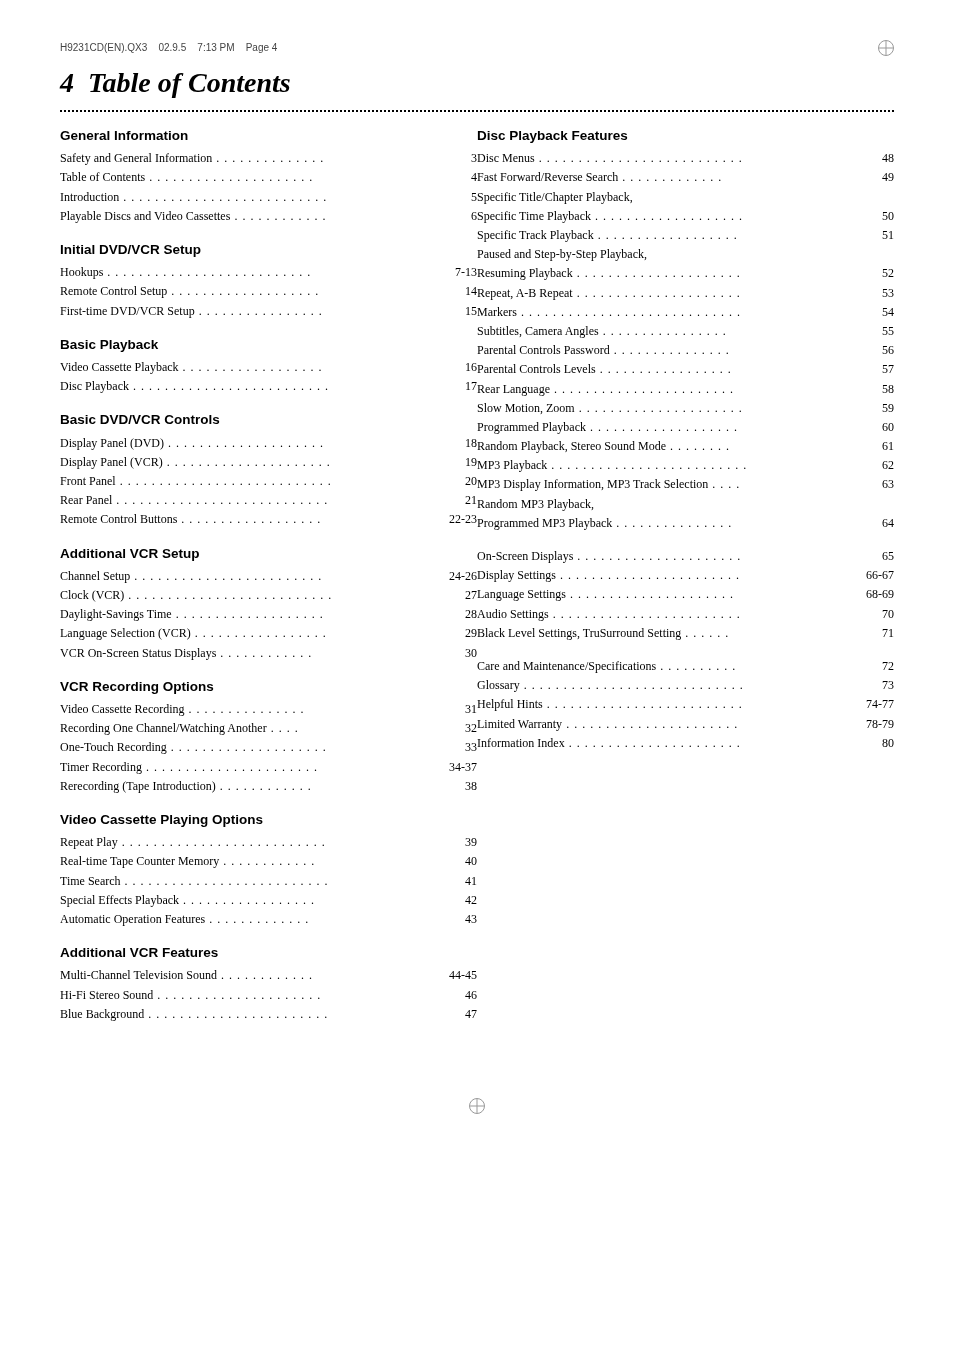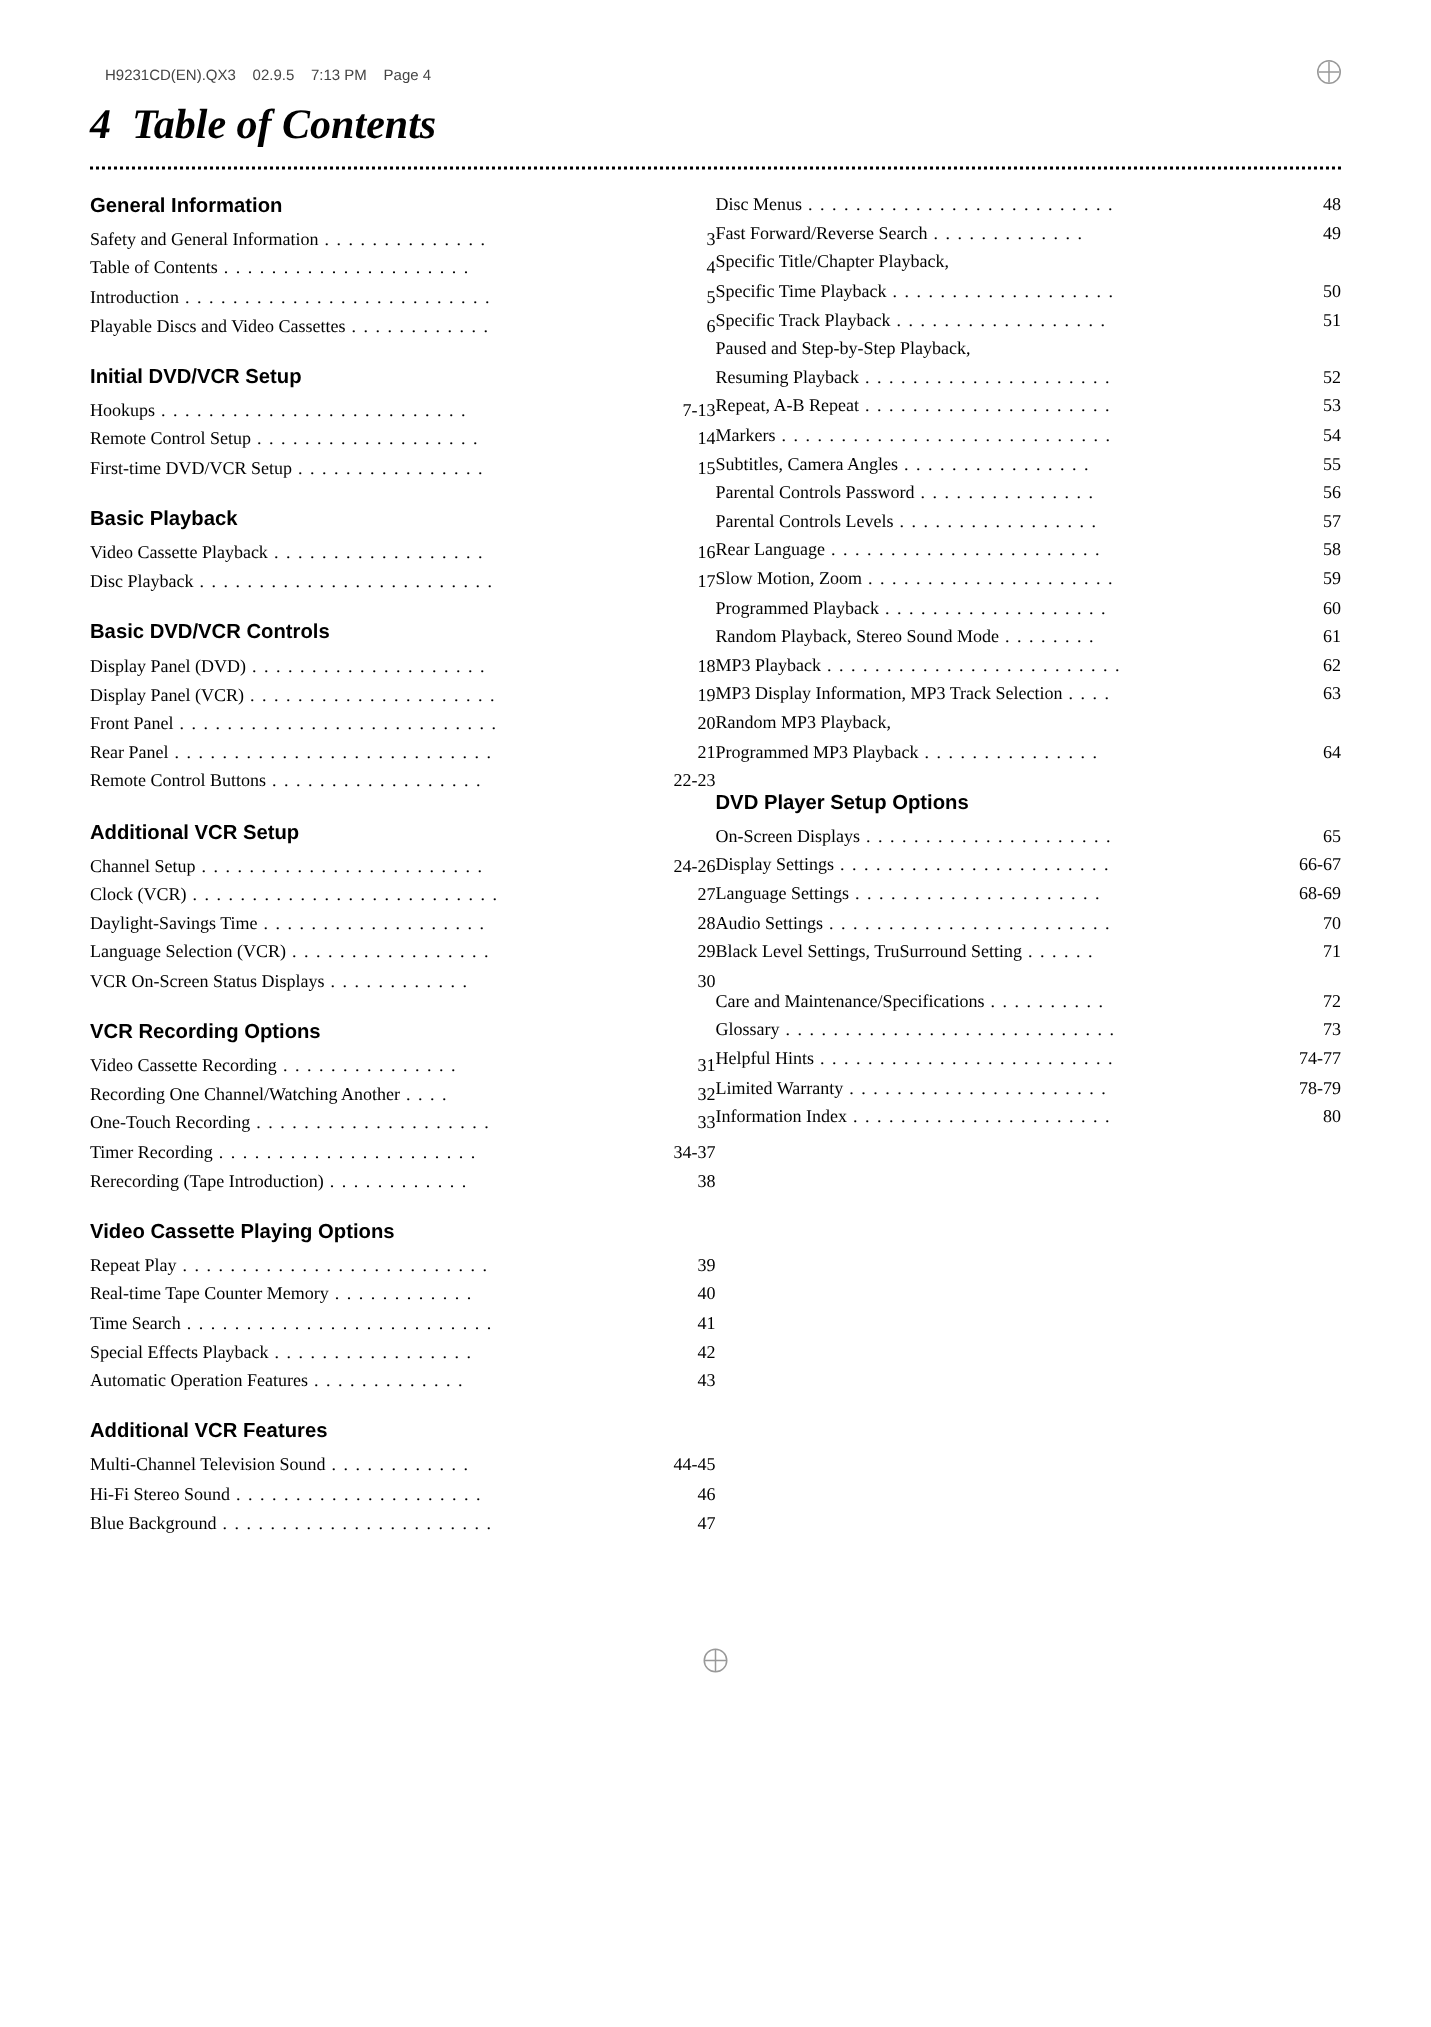--- a/index.html
+++ b/index.html
@@ -72,26 +72,24 @@
     }
     .reg-mark::before {
       width: 1px; height: 100%; left: 50%; top: 0; transform: translateX(-50%);
     }
     .reg-mark::after {
       width: 100%; height: 1px; top: 50%; left: 0; transform: translateY(-50%);
     }
     .top-bar {
       display: flex;
       justify-content: space-between;
-      align-items: center;
       margin-bottom: 2px;
       font-size: 10px;
       font-family: Arial, sans-serif;
       color: #444;
-      margin-left: 10px;
     }
     .bottom-reg {
       display: flex;
       justify-content: center;
       margin-top: 60px;
     }
   </style>
 </head>
 <body>
 
@@ -172,20 +170,21 @@
       <div class="section">
         <div class="section-title">Additional VCR Features</div>
         <div class="toc-entry"><span class="page-num">44-45</span><span class="entry-text">Multi-Channel Television Sound</span><span class="dots"> . . . . . . . . . . . .</span></div>
         <div class="toc-entry"><span class="page-num">46</span><span class="entry-text">Hi-Fi Stereo Sound</span><span class="dots"> . . . . . . . . . . . . . . . . . . . . .</span></div>
         <div class="toc-entry"><span class="page-num">47</span><span class="entry-text">Blue Background</span><span class="dots"> . . . . . . . . . . . . . . . . . . . . . . .</span></div>
       </div>
     </div>
 
   <div id="right-col">
       <div class="section">
+        <div class="section-title">Disc Playback Features</div>
         <div class="toc-entry"><span class="page-num">48</span><span class="entry-text">Disc Menus</span><span class="dots"> . . . . . . . . . . . . . . . . . . . . . . . . . .</span></div>
         <div class="toc-entry"><span class="page-num">49</span><span class="entry-text">Fast Forward/Reverse Search</span><span class="dots"> . . . . . . . . . . . . .</span></div>
         <div class="toc-entry"><span class="entry-text">Specific Title/Chapter Playback,</span></div>
         <div class="toc-entry"><span class="page-num">50</span><span class="entry-text">Specific Time Playback</span><span class="dots"> . . . . . . . . . . . . . . . . . . .</span></div>
         <div class="toc-entry"><span class="page-num">51</span><span class="entry-text">Specific Track Playback</span><span class="dots"> . . . . . . . . . . . . . . . . . .</span></div>
         <div class="toc-entry"><span class="entry-text">Paused and Step-by-Step Playback,</span></div>
         <div class="toc-entry"><span class="page-num">52</span><span class="entry-text">Resuming Playback</span><span class="dots"> . . . . . . . . . . . . . . . . . . . . .</span></div>
         <div class="toc-entry"><span class="page-num">53</span><span class="entry-text">Repeat, A-B Repeat</span><span class="dots"> . . . . . . . . . . . . . . . . . . . . .</span></div>
         <div class="toc-entry"><span class="page-num">54</span><span class="entry-text">Markers</span><span class="dots"> . . . . . . . . . . . . . . . . . . . . . . . . . . . .</span></div>
         <div class="toc-entry"><span class="page-num">55</span><span class="entry-text">Subtitles, Camera Angles</span><span class="dots"> . . . . . . . . . . . . . . . .</span></div>
@@ -194,21 +193,20 @@
         <div class="toc-entry"><span class="page-num">58</span><span class="entry-text">Rear Language</span><span class="dots"> . . . . . . . . . . . . . . . . . . . . . . .</span></div>
         <div class="toc-entry"><span class="page-num">59</span><span class="entry-text">Slow Motion, Zoom</span><span class="dots"> . . . . . . . . . . . . . . . . . . . . .</span></div>
         <div class="toc-entry"><span class="page-num">60</span><span class="entry-text">Programmed Playback</span><span class="dots"> . . . . . . . . . . . . . . . . . . .</span></div>
         <div class="toc-entry"><span class="page-num">61</span><span class="entry-text">Random Playback, Stereo Sound Mode</span><span class="dots"> . . . . . . . .</span></div>
         <div class="toc-entry"><span class="page-num">62</span><span class="entry-text">MP3 Playback</span><span class="dots"> . . . . . . . . . . . . . . . . . . . . . . . . .</span></div>
         <div class="toc-entry"><span class="page-num">63</span><span class="entry-text">MP3 Display Information, MP3 Track Selection</span><span class="dots"> . . . .</span></div>
         <div class="toc-entry"><span class="entry-text">Random MP3 Playback,</span></div>
         <div class="toc-entry"><span class="page-num">64</span><span class="entry-text">Programmed MP3 Playback</span><span class="dots"> . . . . . . . . . . . . . . .</span></div>
       </div>
       <div class="section">
-        <div class="section-title">DVD Player Setup Options</div>
         <div class="toc-entry"><span class="page-num">65</span><span class="entry-text">On-Screen Displays</span><span class="dots"> . . . . . . . . . . . . . . . . . . . . .</span></div>
         <div class="toc-entry"><span class="page-num">66-67</span><span class="entry-text">Display Settings</span><span class="dots"> . . . . . . . . . . . . . . . . . . . . . . .</span></div>
         <div class="toc-entry"><span class="page-num">68-69</span><span class="entry-text">Language Settings</span><span class="dots"> . . . . . . . . . . . . . . . . . . . . .</span></div>
         <div class="toc-entry"><span class="page-num">70</span><span class="entry-text">Audio Settings</span><span class="dots"> . . . . . . . . . . . . . . . . . . . . . . . .</span></div>
         <div class="toc-entry"><span class="page-num">71</span><span class="entry-text">Black Level Settings, TruSurround Setting</span><span class="dots"> . . . . . .</span></div>
       </div>
       <div class="section">
         <div class="toc-entry"><span class="page-num">72</span><span class="entry-text">Care and Maintenance/Specifications</span><span class="dots"> . . . . . . . . . .</span></div>
         <div class="toc-entry"><span class="page-num">73</span><span class="entry-text">Glossary</span><span class="dots"> . . . . . . . . . . . . . . . . . . . . . . . . . . . .</span></div>
         <div class="toc-entry"><span class="page-num">74-77</span><span class="entry-text">Helpful Hints</span><span class="dots"> . . . . . . . . . . . . . . . . . . . . . . . . .</span></div>

